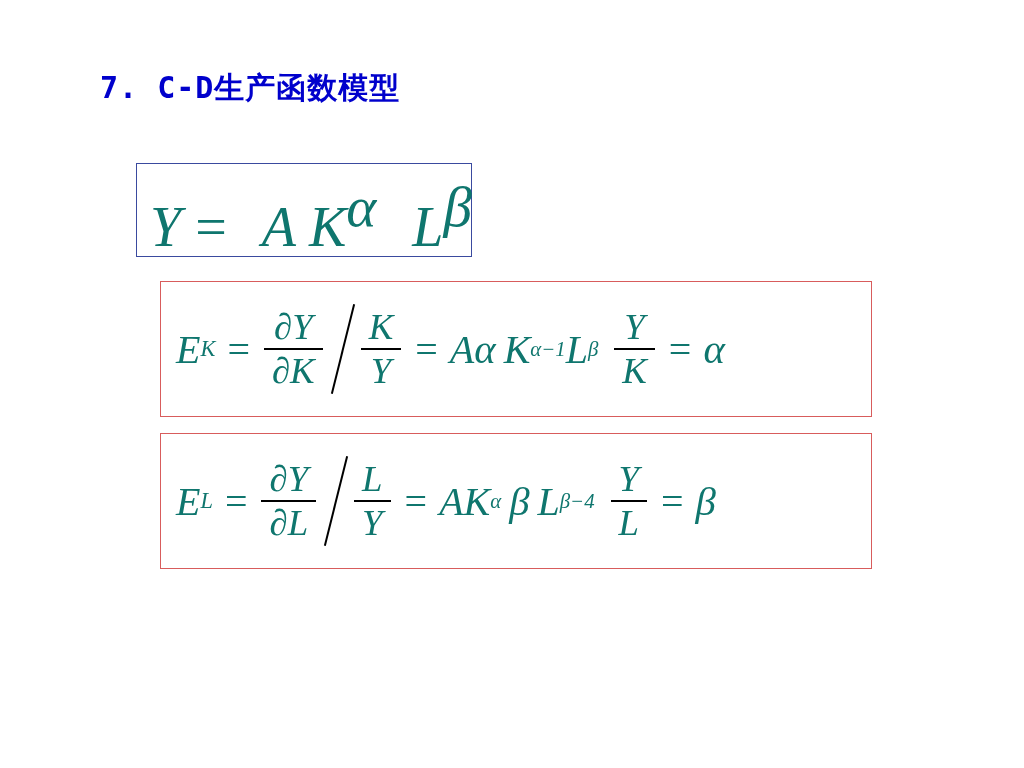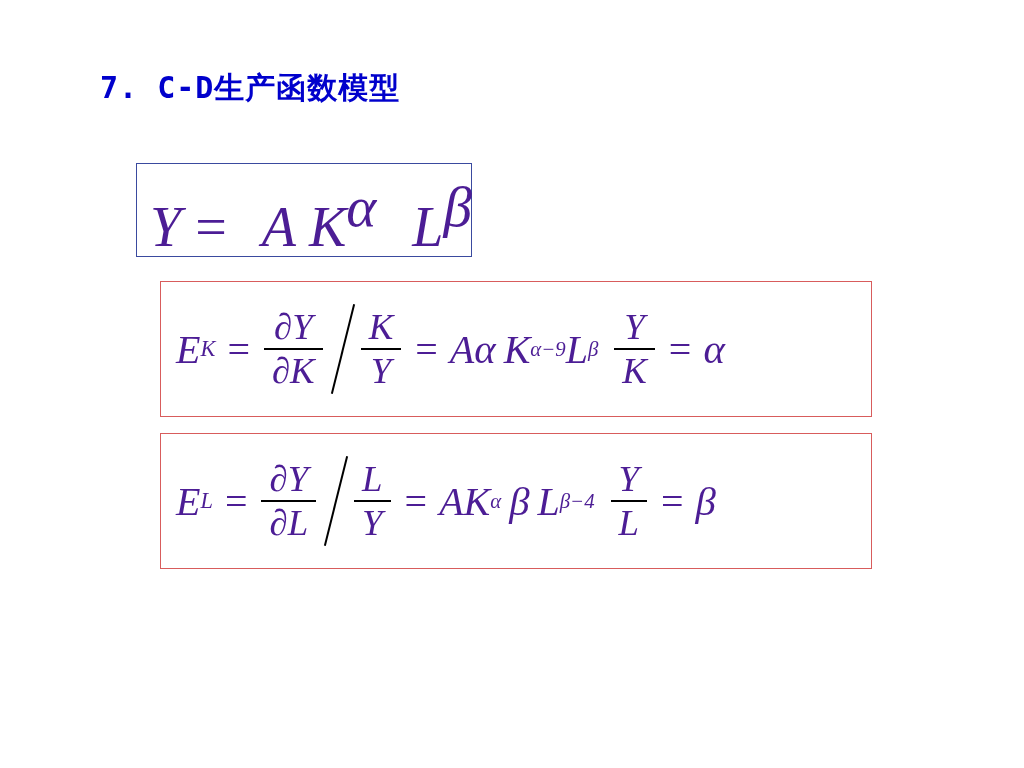--- a/index.html
+++ b/index.html
@@ -62,21 +62,21 @@
     width: 712px;
     height: 136px;
     border: 1.5px solid #d85c5c;
     box-sizing: border-box;
     background: #ffffff;
   }
 
   
   .math {
     font-family: "Liberation Serif", serif;
-    color: #4c1d95;
+    color: #0f766e;
     font-style: italic;
   }
   .mainformula {
     position: absolute;
     left: 150px;
     top: 178px;
     font-size: 56px;
     line-height: 1;
     white-space: nowrap;
   }
@@ -210,21 +210,21 @@
       <span class="bar"></span>
       <span class="den var">Y</span>
     </span>
 
     <span class="eq">=</span>
 
     <span class="var">A</span>
     <span class="greek">α</span>
     <span class="spacer-s"></span>
     <span class="var">K</span>
-      <span class="supexp">α−9</span>
+      <span class="supexp">α−1</span>
     <span class="var">L</span>
       <span class="supexp greek">β</span>
     <span class="spacer-m"></span>
 
     <span class="frac">
       <span class="num var">Y</span>
       <span class="bar"></span>
       <span class="den var">K</span>
     </span>
 

